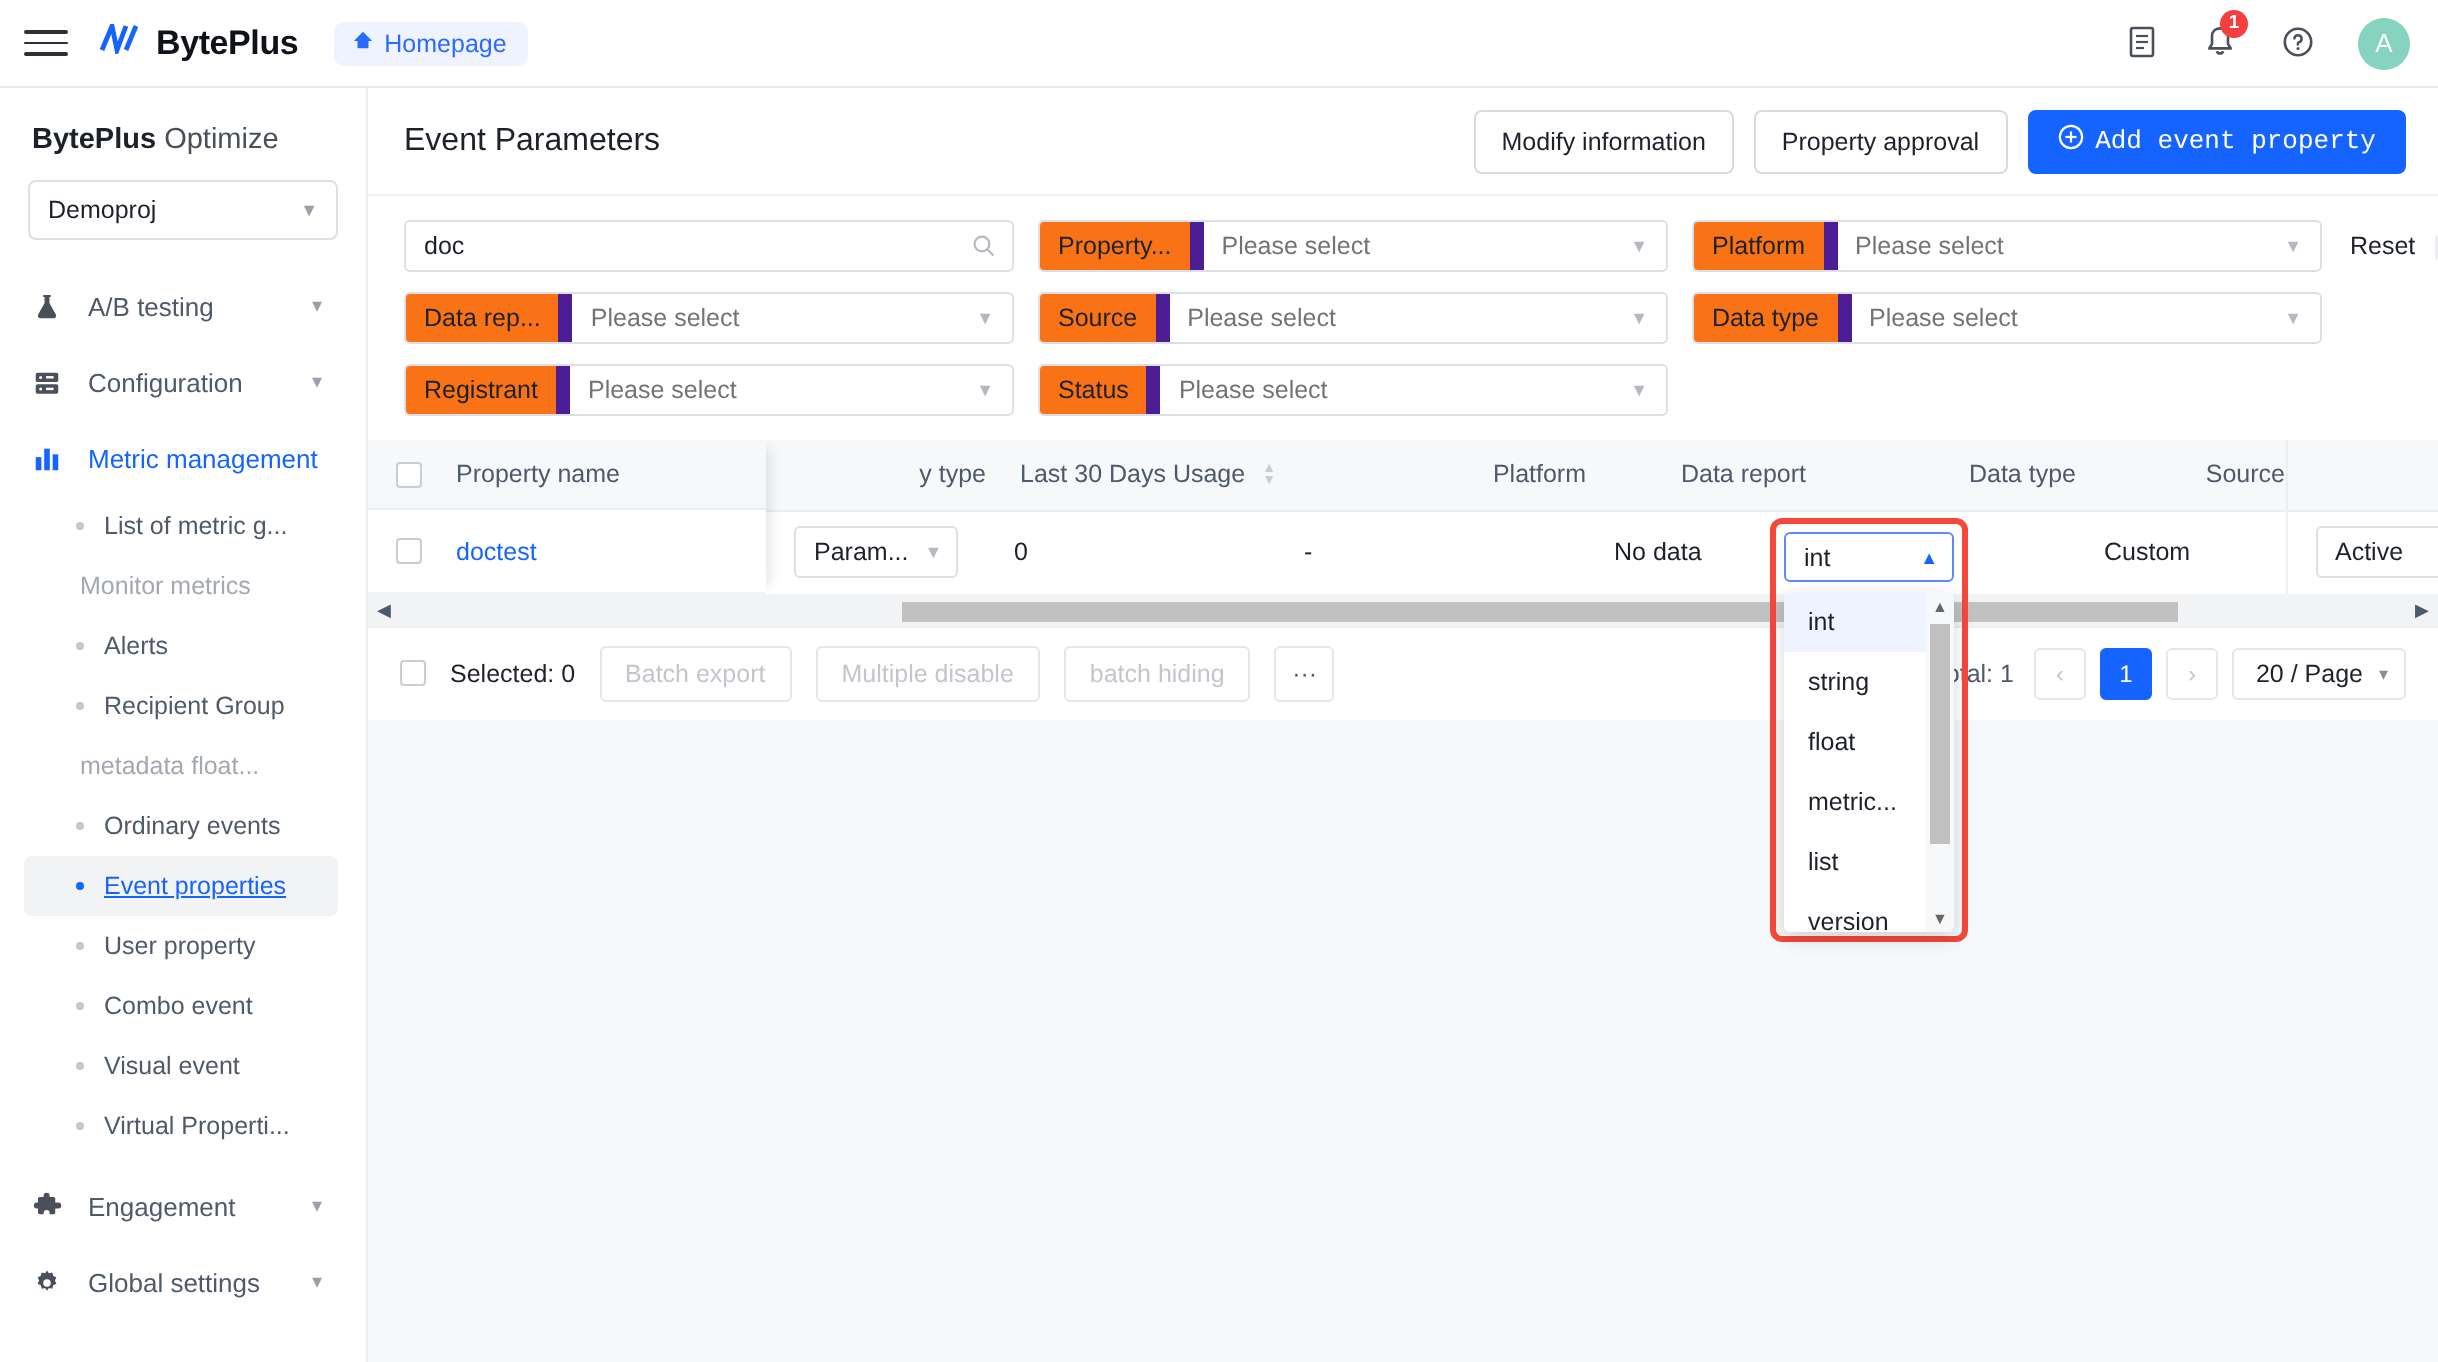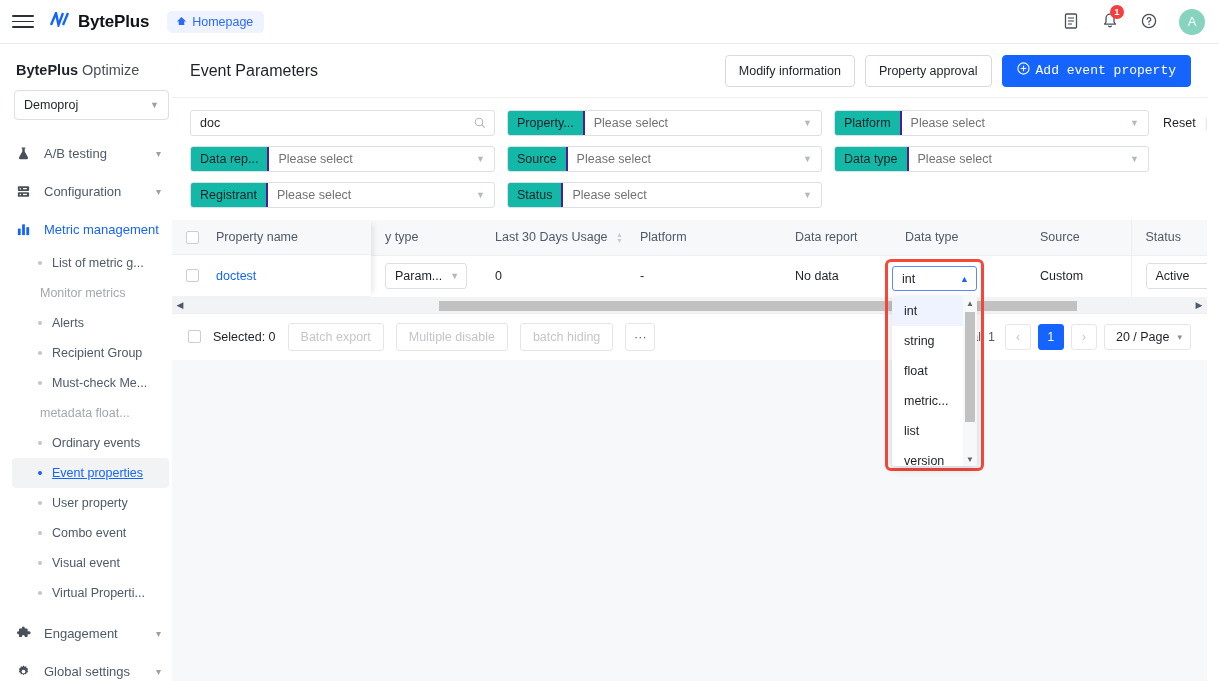--- a/index.html
+++ b/index.html
@@ -101,21 +101,21 @@
   }
   .nav-sub.sel { background: #f2f3f5; color: #1664ff; text-decoration: underline; }
   .nav-sub.sel .dot { background: #1664ff; }
   .nav-label {
     height: 30px; display:flex; align-items:center;
     padding-left: 40px; font-size: 12.5px; color: #a3a8b0;
   }
 
   
   #main {
-    position: absolute; top: 44px; left: 172px;
+    position: absolute; top: 44px; left: 184px;
     width: 1035px; height: 637px;
     background: #f7f8fa;
     overflow: hidden;
   }
   #page-head {
     height: 54px; background: #fff;
     display: flex; align-items: center;
     padding: 0 16px 0 18px;
     border-bottom: 1px solid #eceef1;
   }
@@ -139,44 +139,44 @@
     grid-template-columns: 305px 315px 315px 1fr;
     column-gap: 12px; row-gap: 10px;
     padding: 0 14px 0 18px;
   }
   .fld {
     height: 26px; border: 1px solid #dcdfe6; border-radius: 3px;
     display: flex; align-items: center; background: #fff;
     font-size: 12.5px; overflow: hidden;
   }
   .fld .lbl {
-    background: #14b8a6; color: #1d2129;
+    background: #f97316; color: #1d2129;
     height: 100%; display: flex; align-items: center;
-    padding: 0 9px; border-right: 2px solid #4c1d95;
+    padding: 0 9px; border-right: 7px solid #4c1d95;
     white-space: nowrap; flex: 0 0 auto;
   }
   .fld .val { padding: 0 9px; color: #1d2129; flex: 1; }
   .fld .ph { padding: 0 9px; color: #737373; flex: 1; }
   .fld .caret { color: #b4b8c0; font-size: 9px; margin-right: 9px; }
   .fld .mag { color: #b4b8c0; font-size: 12px; margin-right: 8px; display:flex; }
   #reset-area {
     display: flex; align-items: center; gap: 9px;
     font-size: 12.5px; color: #1d2129; height: 26px;
     justify-self: start; padding-left: 2px;
   }
   #reset-area .sep { color:#e5e6eb; }
 
   
   #table-wrap { position: relative; margin-top: 12px; background: #fff; }
   #tbl-scroll { overflow: hidden; position: relative; }
   table { border-collapse: collapse; width: 1240px; table-layout: fixed; }
   thead th {
     background: #f7f8fa; height: 35px;
     font-size: 12.5px; font-weight: 400; color: #4e5969;
-    text-align: left; padding: 0 0 0 14px;
+    text-align: right; padding: 0 0 0 14px;
     border-bottom: 1px solid #eceef1; white-space: nowrap;
   }
   tbody td {
     height: 42px; font-size: 12.5px; color: #1d2129;
     padding: 0 0 0 14px; border-bottom: 1px solid #f2f3f5;
     background: #fff; white-space: nowrap;
   }
   .cbx {
     width: 13px; height: 13px; border: 1px solid #c9cdd4;
     border-radius: 2px; background: #fff; display: inline-block;
@@ -401,24 +401,20 @@
     <span>List of metric g...</span>
   </div>
   <div class="nav-label">Monitor metrics</div>
   <div class="nav-sub">
     <span class="dot"></span>
     <span>Alerts</span>
   </div>
   <div class="nav-sub">
     <span class="dot"></span>
     <span>Recipient Group</span>
-  </div>
-  <div class="nav-sub">
-    <span class="dot"></span>
-    <span>Must-check Me...</span>
   </div>
   <div class="nav-label">metadata float...</div>
   <div class="nav-sub">
     <span class="dot"></span>
     <span>Ordinary events</span>
   </div>
   <div class="nav-sub sel">
     <span class="dot"></span>
     <span>Event properties</span>
   </div>

